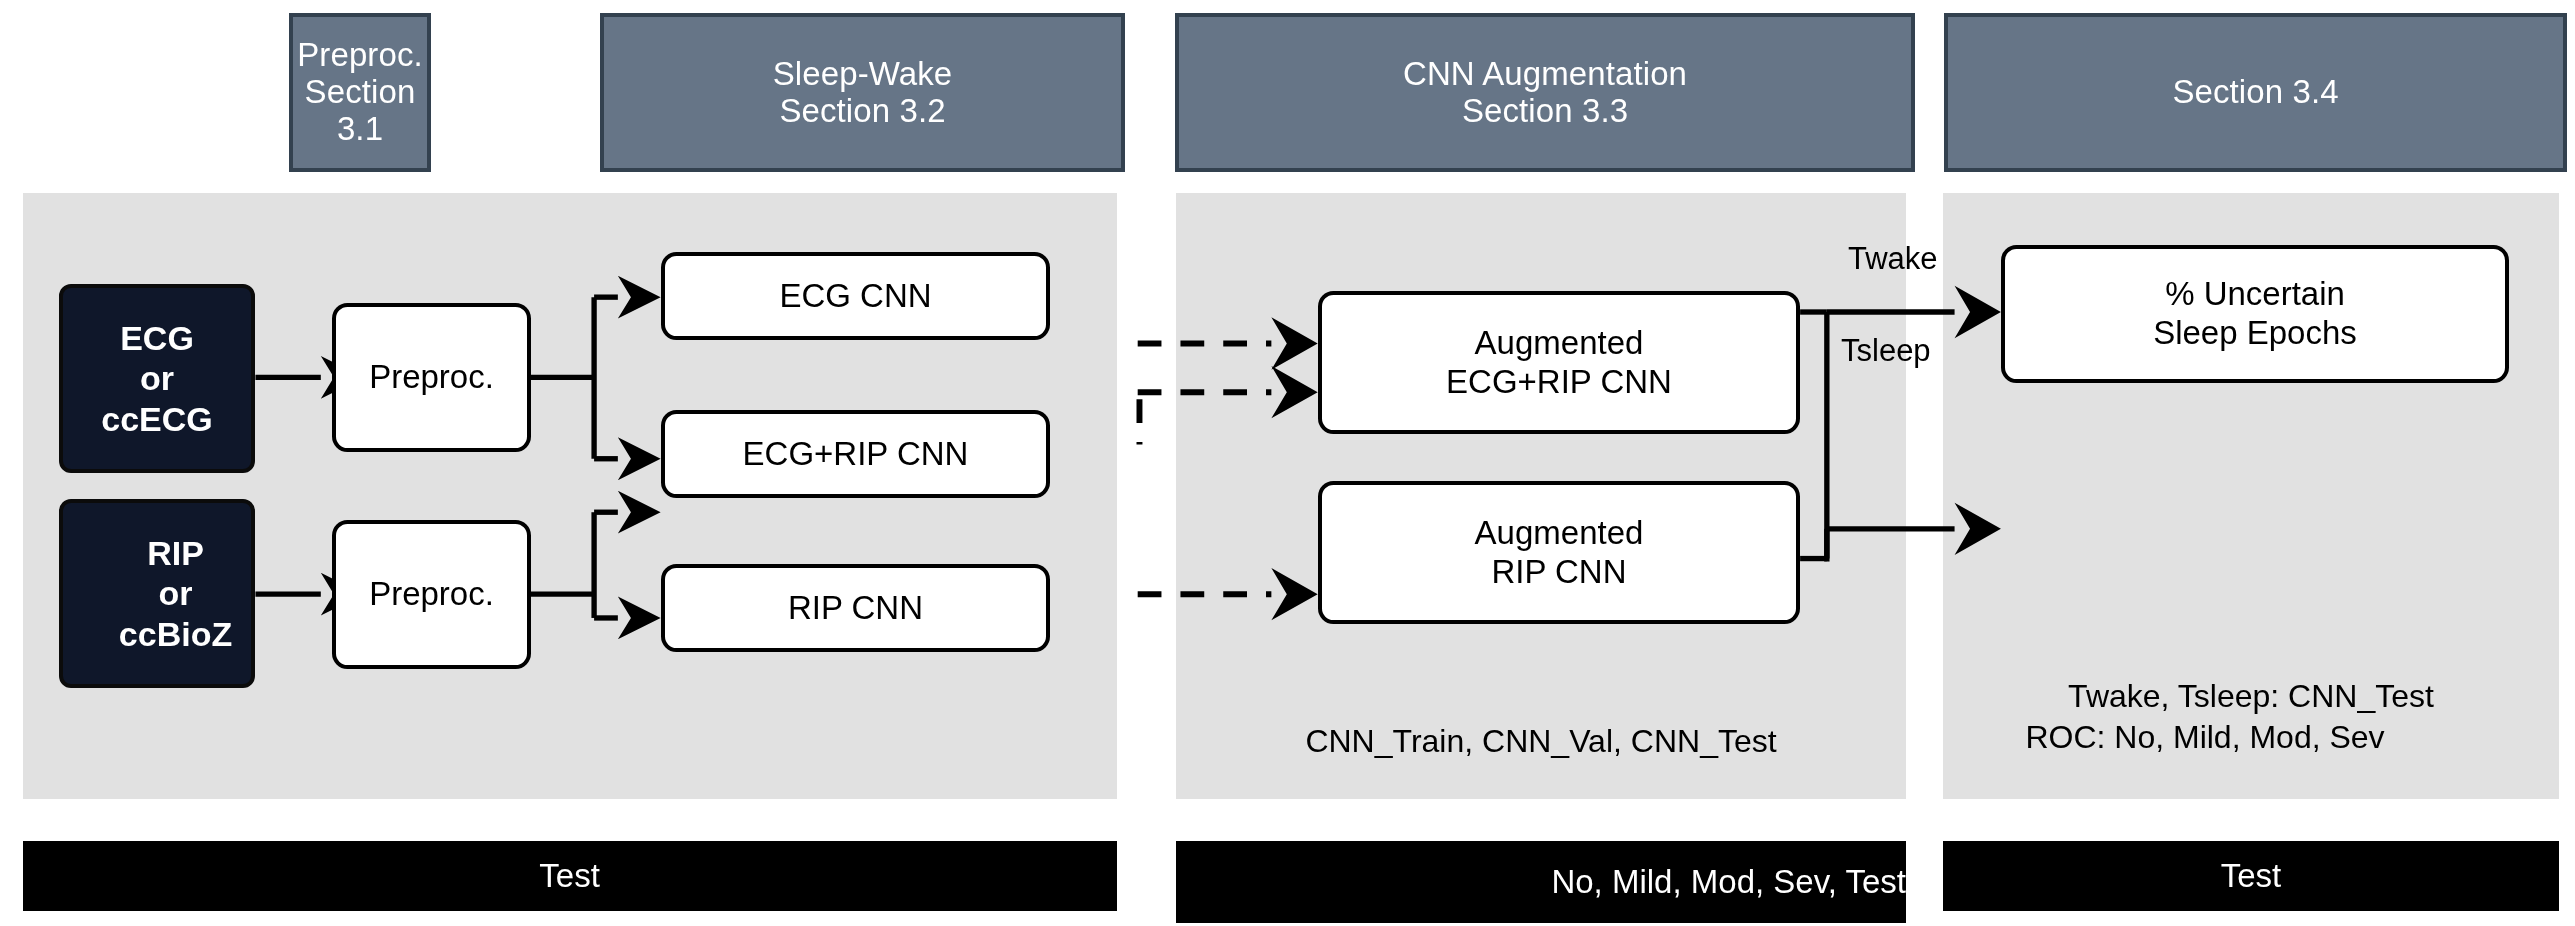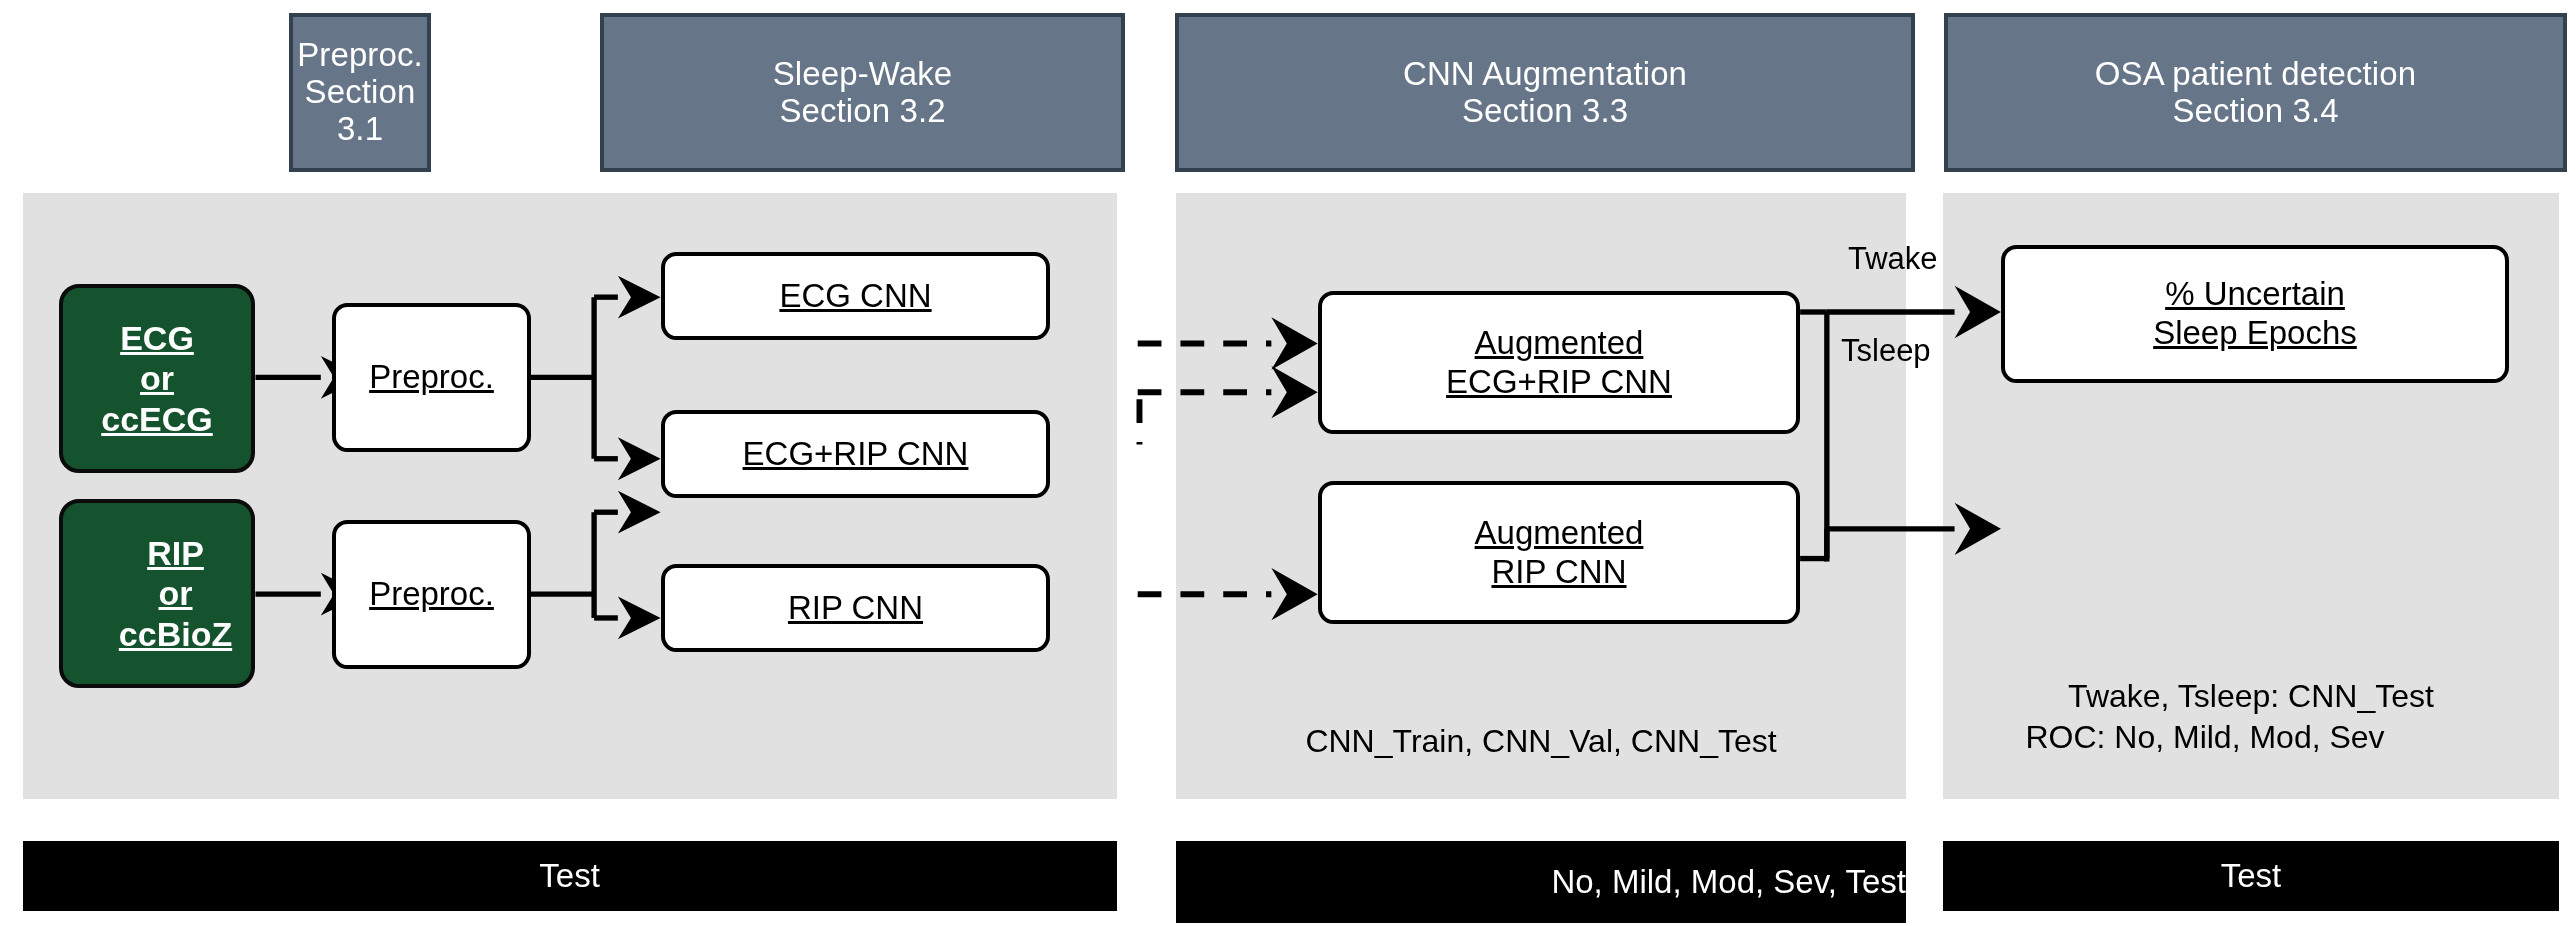--- a/index.html
+++ b/index.html
@@ -33,25 +33,24 @@
 
   
   .node{
     position:absolute;box-sizing:border-box;
     border:4.8px solid #000000;border-radius:15.4px;
     background:#ffffff;color:#000000;
     display:flex;flex-direction:column;
     align-items:center;justify-content:center;
     text-align:center;line-height:1.18;
     font-size:33px;
-    text-decoration:underline;
   }
   .node.dark{
-    background:#14532d;color:#ffffff;border-color:#0b0b0b;
-    border-radius:20px;font-weight:bold;font-size:34px;
+    background:#0f172a;color:#ffffff;border-color:#0b0b0b;
+    border-radius:12px;font-weight:bold;font-size:34px;
   }
   .node .ln{display:block;white-space:nowrap;}
 
   
   .cap{
     position:absolute;color:#000000;font-size:32px;
     text-align:center;line-height:1.2;white-space:nowrap;
   }
   .edge-label{
     position:absolute;color:#000000;font-size:31px;white-space:nowrap;
@@ -77,21 +76,20 @@
     <span class="l1">Sleep-Wake</span>
     <span class="l2">Section 3.2</span>
   </div>
 
   <div class="sec-head" style="left:1175px;top:13px;width:732px;height:151px;">
     <span class="l1">CNN Augmentation</span>
     <span class="l2">Section 3.3</span>
   </div>
 
   <div class="sec-head" style="left:1944px;top:13px;width:615px;height:151px;">
-    <span class="l1">OSA patient detection</span>
     <span class="l2">Section 3.4</span>
   </div>
 
   <div class="panel" style="left:22.6px;top:193px;width:1094px;height:606px;"></div>
   <div class="panel" style="left:1176px;top:193px;width:730px;height:606px;"></div>
   <div class="panel" style="left:1943px;top:193px;width:616px;height:606px;"></div>
 
   <svg class="wires" viewBox="0 0 4336 1560">
 
     <line class="solid" x1="430" y1="635" x2="540" y2="635"></line>

